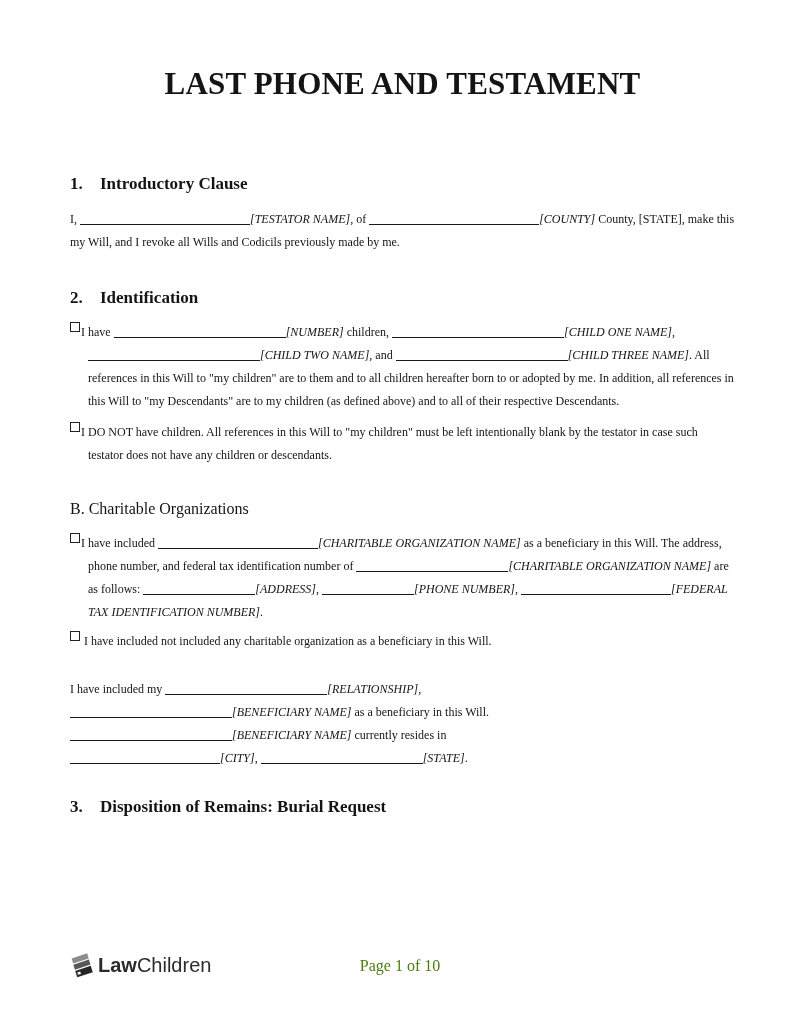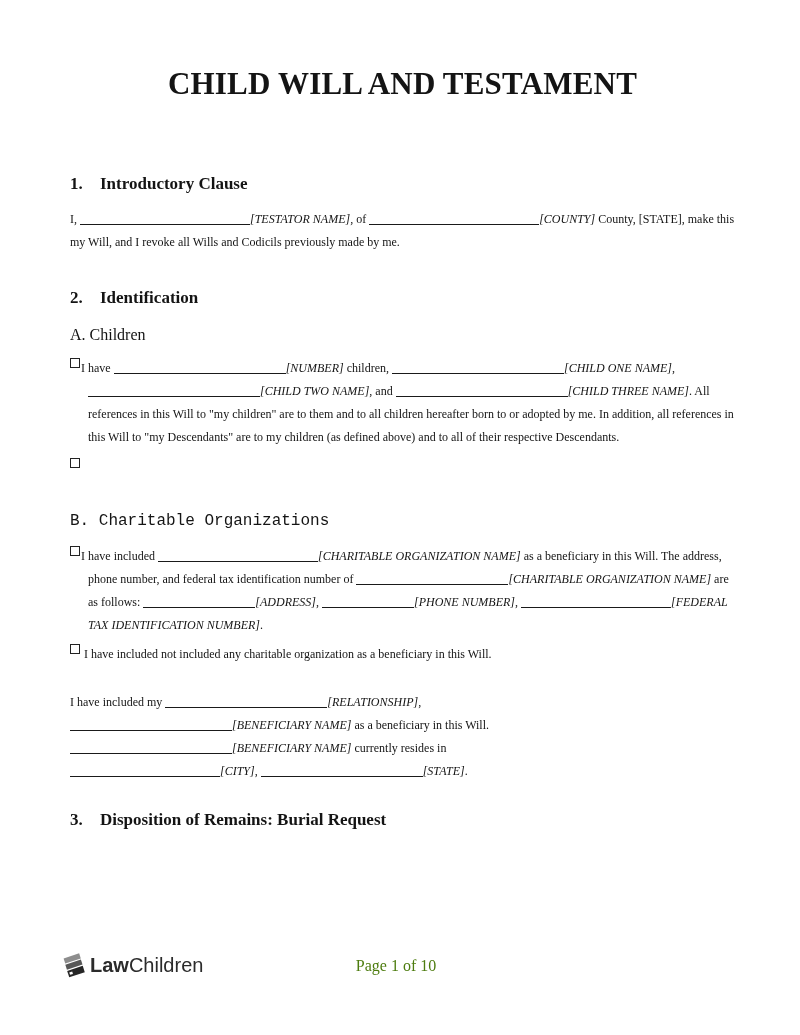--- a/index.html
+++ b/index.html
@@ -64,30 +64,30 @@
     vertical-align: 4px;
     margin-right: 1px;
   }
   
   [data-name="section-1-heading"]            { margin-top: 70px; }
   [data-name="intro-clause-paragraph"]       { margin-top: 12px; }
   [data-name="section-2-heading"]            { margin-top: 32px; }
   [data-name="subsection-a-label"]           { margin-top: 13px; }
   [data-name="children-option-paragraph"]    { margin-top: 11px; }
   [data-name="no-children-option-paragraph"] { margin-top: 8px; }
-  [data-name="subsection-b-label"]           { margin-top: 30px; font-family: Liberation Mono, monospace; }
+  [data-name="subsection-b-label"]           { margin-top: 30px; }
   [data-name="charitable-included-paragraph"]{ margin-top: 12px; }
   [data-name="charitable-not-included-paragraph"] { margin-top: 6px; }
   [data-name="subsection-c-label"]           { margin-top: 19px; }
   [data-name="beneficiary-paragraph"]        { margin-top: 25px; }
   [data-name="section-3-heading"]            { margin-top: 25px; }
 
   .footer {
     position: absolute;
-    left: 62px;
+    left: 70px;
     right: 65px;
     top: 950px;
     height: 34px;
   }
   .logo {
     position: absolute;
     left: 0;
     top: 2px;
     display: flex;
     align-items: center;
@@ -106,29 +106,28 @@
     text-align: center;
     font-size: 16px;
     color: #4d7c0f;
   }
 </style>
 </head>
 <body>
 
 <div class="page" data-name="will-document-page">
 
-  <div class="doc-title" data-name="document-title">CHILD WILL AND TESTAMENT</div>
+  <div class="doc-title" data-name="document-title">LAST PHONE AND TESTAMENT</div>
 
   <div data-name="document-body">
       <div data-name="section-1-heading" class="heading"><span class="num" data-name="heading-number">1.</span><span data-name="heading-text">Introductory Clause</span></div>
       <div data-name="intro-clause-paragraph" class="para"><span data-name="body-text">I, </span><span class="blank" data-name="fill-in-blank-line" style="width: 170px;"></span><span class="it" data-name="placeholder-text">[TESTATOR NAME]</span><span data-name="body-text">, of </span><span class="blank" data-name="fill-in-blank-line" style="width: 170px;"></span><span class="it" data-name="placeholder-text">[COUNTY]</span><span data-name="body-text"> County, [STATE], make this my Will, and I revoke all Wills and Codicils previously made by me.</span></div>
       <div data-name="section-2-heading" class="heading"><span class="num" data-name="heading-number">2.</span><span data-name="heading-text">Identification</span></div>
-      <div data-name="subsection-a-label" class="subheading">A. Children</div>
       <div data-name="children-option-paragraph" class="para checkpara"><span class="checkbox" data-name="checkbox-icon"></span><span data-name="body-text">I have </span><span class="blank" data-name="fill-in-blank-line" style="width: 172px;"></span><span class="it" data-name="placeholder-text">[NUMBER]</span><span data-name="body-text"> children, </span><span class="blank" data-name="fill-in-blank-line" style="width: 172px;"></span><span class="it" data-name="placeholder-text">[CHILD ONE NAME]</span><span data-name="body-text">, </span><span class="blank" data-name="fill-in-blank-line" style="width: 172px;"></span><span class="it" data-name="placeholder-text">[CHILD TWO NAME]</span><span data-name="body-text">, and </span><span class="blank" data-name="fill-in-blank-line" style="width: 172px;"></span><span class="it" data-name="placeholder-text">[CHILD THREE NAME]</span><span data-name="body-text">. All references in this Will to "my children" are to them and to all children hereafter born to or adopted by me. In addition, all references in this Will to "my Descendants" are to my children (as defined above) and to all of their respective Descendants.</span></div>
-      <div data-name="no-children-option-paragraph" class="para checkpara"><span class="checkbox" data-name="checkbox-icon"></span></div>
+      <div data-name="no-children-option-paragraph" class="para checkpara"><span class="checkbox" data-name="checkbox-icon"></span><span data-name="body-text">I DO NOT have children. All references in this Will to "my children" must be left intentionally blank by the testator in case such testator does not have any children or descendants.</span></div>
       <div data-name="subsection-b-label" class="subheading">B. Charitable Organizations</div>
       <div data-name="charitable-included-paragraph" class="para checkpara"><span class="checkbox" data-name="checkbox-icon"></span><span data-name="body-text">I have included </span><span class="blank" data-name="fill-in-blank-line" style="width: 160px;"></span><span class="it" data-name="placeholder-text">[CHARITABLE ORGANIZATION NAME]</span><span data-name="body-text"> as a beneficiary in this Will. The address, phone number, and federal tax identification number of </span><span class="blank" data-name="fill-in-blank-line" style="width: 152px;"></span><span class="it" data-name="placeholder-text">[CHARITABLE ORGANIZATION NAME]</span><span data-name="body-text"> are as follows: </span><span class="blank" data-name="fill-in-blank-line" style="width: 112px;"></span><span class="it" data-name="placeholder-text">[ADDRESS]</span><span data-name="body-text">, </span><span class="blank" data-name="fill-in-blank-line" style="width: 92px;"></span><span class="it" data-name="placeholder-text">[PHONE NUMBER]</span><span data-name="body-text">, </span><span class="blank" data-name="fill-in-blank-line" style="width: 150px;"></span><span class="it" data-name="placeholder-text">[FEDERAL TAX IDENTIFICATION NUMBER]</span><span data-name="body-text">.</span></div>
       <div data-name="charitable-not-included-paragraph" class="para checkpara"><span class="checkbox" data-name="checkbox-icon"></span><span data-name="body-text"> I have included not included any charitable organization as a beneficiary in this Will.</span></div>
       <div data-name="beneficiary-paragraph" class="para"><span data-name="body-text">I have included my </span><span class="blank" data-name="fill-in-blank-line" style="width: 162px;"></span><span class="it" data-name="placeholder-text">[RELATIONSHIP]</span><span data-name="body-text">,</span><br><span class="blank" data-name="fill-in-blank-line" style="width: 162px;"></span><span class="it" data-name="placeholder-text">[BENEFICIARY NAME]</span><span data-name="body-text"> as a beneficiary in this Will.</span><br><span class="blank" data-name="fill-in-blank-line" style="width: 162px;"></span><span class="it" data-name="placeholder-text">[BENEFICIARY NAME]</span><span data-name="body-text"> currently resides in</span><br><span class="blank" data-name="fill-in-blank-line" style="width: 150px;"></span><span class="it" data-name="placeholder-text">[CITY]</span><span data-name="body-text">, </span><span class="blank" data-name="fill-in-blank-line" style="width: 162px;"></span><span class="it" data-name="placeholder-text">[STATE]</span><span data-name="body-text">.</span></div>
       <div data-name="section-3-heading" class="heading"><span class="num" data-name="heading-number">3.</span><span data-name="heading-text">Disposition of Remains: Burial Request</span></div>
     </div>
 
   <div class="footer" data-name="page-footer">
     <div class="logo" data-name="lawdistrict-logo">
       <svg data-name="lawdistrict-stack-icon" width="25" height="27" viewBox="0 0 26 26">

